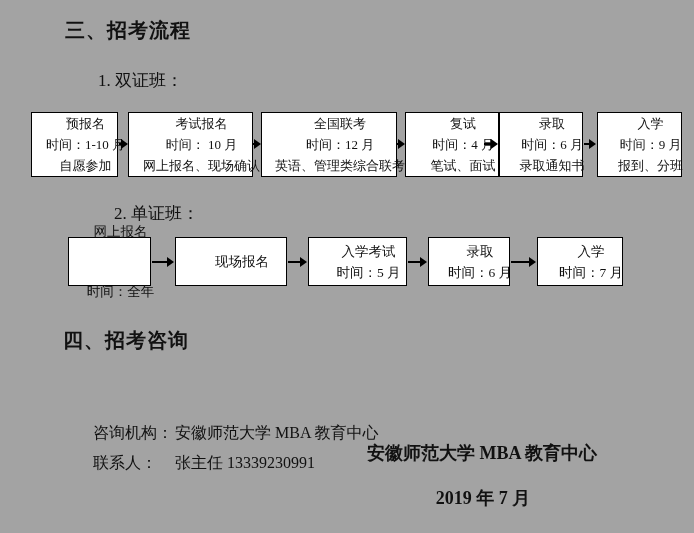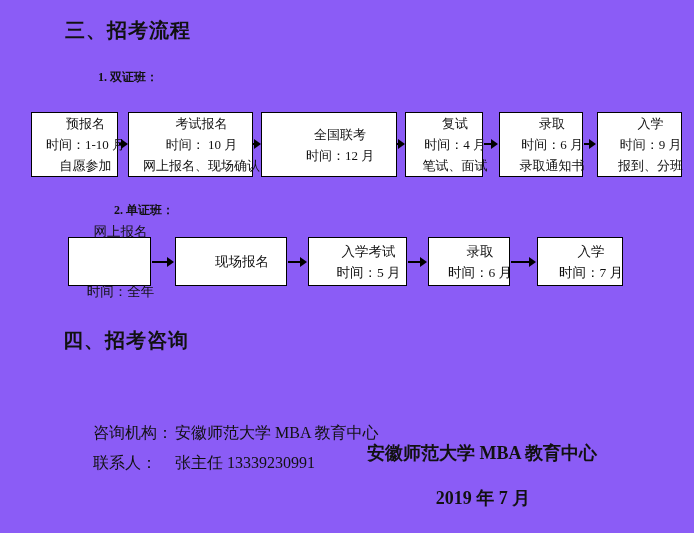--- a/index.html
+++ b/index.html
@@ -1,35 +1,35 @@
 <!DOCTYPE html>
 <html><head>
 <meta charset="utf-8">
 <style>
   html, body { margin: 0; padding: 0; background: #f2f2f2; }
   .page {
     position: relative;
     width: 694px;
     height: 533px;
     margin: 0 auto;
-    background: #8b5cf6;
+    background: #a3a3a3;
     color: #111111;
     font-family: "Liberation Serif", "DejaVu Serif", serif;
     overflow: hidden;
   }
   .abs { position: absolute; }
   .h1 {
     font-size: 20px;
     font-weight: bold;
     letter-spacing: 1px;
     white-space: nowrap;
   }
   .sub {
-    font-size: 12px;
-    font-weight: bold;
+    font-size: 17px;
+    font-weight: normal;
     white-space: nowrap;
   }
   .flowbox {
     position: absolute;
     border: 1.5px solid #000000;
     box-sizing: border-box;
     display: flex;
     flex-direction: column;
     justify-content: center;
     align-items: center;
@@ -95,27 +95,28 @@
       <div>网上报名、现场确认</div>
     </div>
     <div class="arrow" style="left:252px; top:138px; width:9px;">
         <div class="shaft"></div>
         <div class="head"></div>
       </div>
 
     <div class="flowbox" style="left:261px; top:112px; width:136px; height:65px;">
       <div>全国联考</div>
       <div>时间：12 月</div>
+      <div>英语、管理类综合联考</div>
     </div>
     <div class="arrow" style="left:397px; top:138px; width:8px;">
         <div class="shaft"></div>
         <div class="head"></div>
       </div>
 
-    <div class="flowbox" style="left:405px; top:112px; width:78px;  height:65px;text-align:center;">
+    <div class="flowbox" style="left:405px; top:112px; width:94px;  height:65px;text-align:center;">
       <div>复试</div>
       <div>时间：4 月</div>
       <div>笔试、面试</div>
     </div>
     <div class="arrow" style="left:484px; top:138px; width:14px;">
         <div class="shaft"></div>
         <div class="head"></div>
       </div>
 
     <div class="flowbox" style="left:499px; top:112px; width:84px;  height:65px;">

